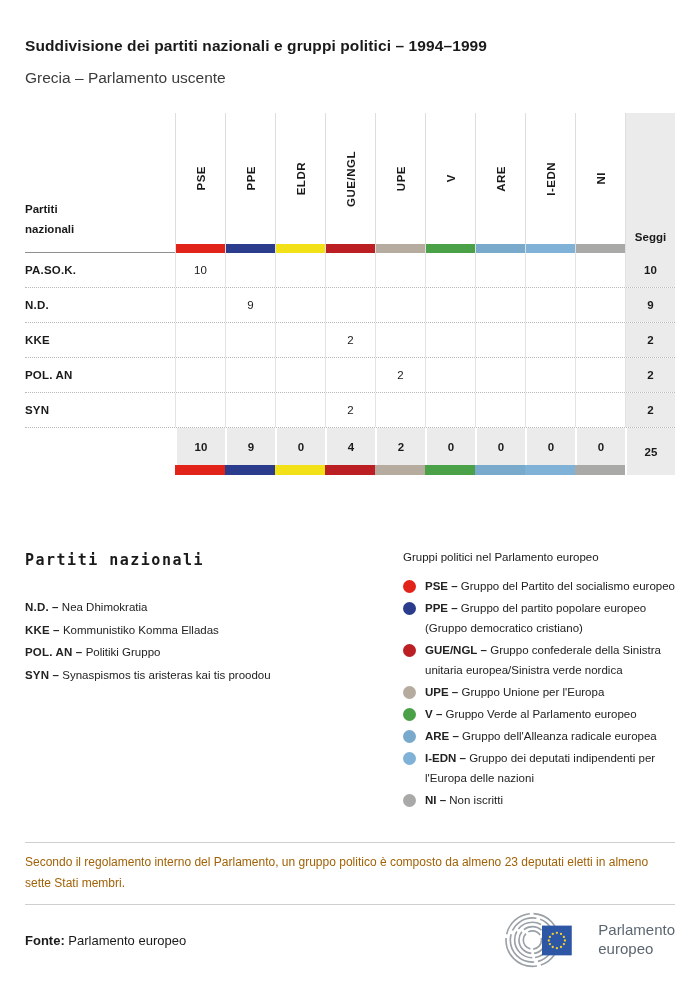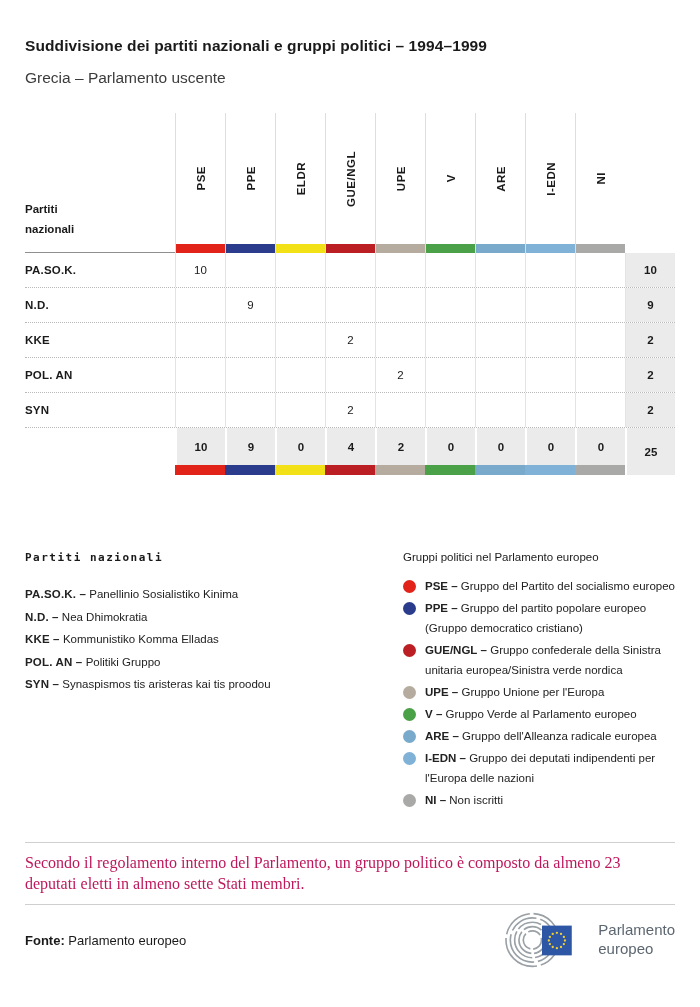--- a/index.html
+++ b/index.html
@@ -38,34 +38,34 @@
   .tcell { position: relative; background: #ebebeb; border-left: 2px solid #fff;
            display: flex; align-items: center; justify-content: center;
            padding-bottom: 9px; font-size: 11.5px; font-weight: 700; }
   .tcell .bar { position: absolute; left: -2px; right: 0; bottom: 0; height: 10px; }
   .tseats { background: #ebebeb; border-left: 2px solid #fff; display: flex; align-items: center;
             justify-content: center; font-size: 11.5px; font-weight: 700; }
 
   
   .legends { margin-top: 76px; display: flex; width: 650px; }
   .leg-left { width: 378px; }
-  .leg-left h3 { font-family: "DejaVu Sans Mono", monospace; font-size: 11px; font-weight: 700;
-                 letter-spacing: 1.5px; margin-bottom: 24px; }
+  .leg-left h3 { font-family: "DejaVu Sans Mono", monospace; font-size: 15px; font-weight: 700;
+                 letter-spacing: 1.5px; margin-bottom: 32px; }
   .lp-item { font-size: 11.5px; margin-bottom: 9.5px; line-height: 13px; color: #222; }
   .lp-item b { letter-spacing: .2px; }
   .leg-right { width: 272px; }
   .leg-right h4 { font-size: 11.5px; font-weight: 400; margin-bottom: 13px; }
   .lg-item { display: grid; grid-template-columns: 22px 1fr; margin-bottom: 2px;
              font-size: 11.5px; line-height: 20px; color: #222; }
   .dot { width: 13px; height: 13px; border-radius: 50%; margin-top: 3.5px; }
 
   
   .rule { border-top: 1px solid #cfcfcf; width: 650px; }
   .rule1 { margin-top: 30px; }
-  .note { width: 650px; padding: 9px 0 10px; font-size: 16px; line-height: 21px; color: #be185d; font-family: Liberation Serif, serif; }
+  .note { width: 650px; padding: 9px 0 10px; font-size: 12px; line-height: 21px; color: #a16207; }
   .srcrow { width: 650px; margin-top: 6px; display: flex; justify-content: space-between; align-items: center; gap: 8px; }
   .source { font-size: 13px; }
   .source b { font-weight: 700; }
   .logo { display: flex; align-items: center; gap: 8px; }
   .logo-text { font-size: 15px; font-weight: 400; color: #5c6670; line-height: 1.25; }
 </style>
 </head>
 <body>
 
 <div class="wrap">
@@ -109,20 +109,21 @@
           <span class="bar" style="background-color: rgb(121, 170, 203);"></span>
         </div>
       <div class="colhead">
           <span class="rot">I-EDN</span>
           <span class="bar" style="background-color: rgb(127, 178, 214);"></span>
         </div>
       <div class="colhead">
           <span class="rot">NI</span>
           <span class="bar" style="background-color: rgb(169, 169, 167);"></span>
         </div>
+      <div class="seggihead">Seggi</div>
     </div>
 
     <div class="trow body">
       <div class="rowlabel">PA.SO.K.</div>
       <div class="cell">10</div>
       <div class="cell"></div>
       <div class="cell"></div>
       <div class="cell"></div>
       <div class="cell"></div>
       <div class="cell"></div>
@@ -227,21 +228,20 @@
           <span class="bar" style="background-color: rgb(169, 169, 167);"></span>
         </div>
       <div class="tseats">25</div>
     </div>
   </div>
 
   <div class="legends">
 
     <div class="leg-left">
       <h3>Partiti nazionali</h3>
-      <div class="lp-item"><b>PA.SO.K.</b> <b>–</b> <span>Panellinio Sosialistiko Kinima</span></div>
       <div class="lp-item"><b>N.D.</b> <b>–</b> <span>Nea Dhimokratia</span></div>
       <div class="lp-item"><b>KKE</b> <b>–</b> <span>Kommunistiko Komma Elladas</span></div>
       <div class="lp-item"><b>POL. AN</b> <b>–</b> <span>Politiki Gruppo</span></div>
       <div class="lp-item"><b>SYN</b> <b>–</b> <span>Synaspismos tis aristeras kai tis proodou</span></div>
     </div>
 
     <div class="leg-right">
       <h4>Gruppi politici nel Parlamento europeo</h4>
       <div class="lg-item">
           <span class="dot" style="background-color: rgb(226, 35, 26);"></span>

